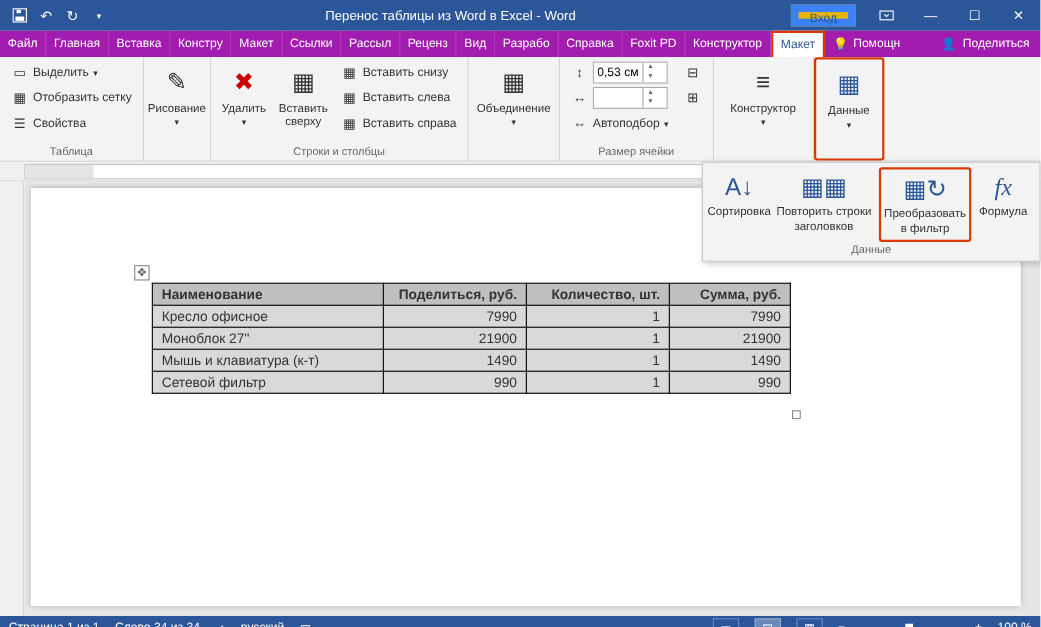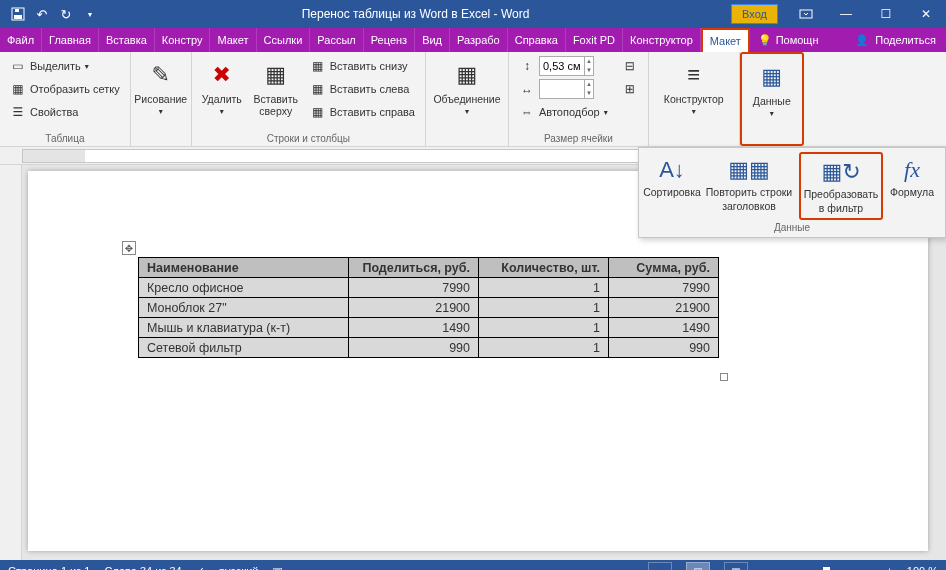--- a/index.html
+++ b/index.html
@@ -4,42 +4,42 @@
 <style>
 * { box-sizing: border-box; margin: 0; padding: 0; font-family: "Segoe UI", Tahoma, sans-serif; }
 body { width: 946px; height: 570px; background: #fff; overflow: hidden; font-size: 11px; color: #333; }
 
 
 .titlebar { height: 28px; background: #2b579a; display: flex; align-items: center; color: #fff; }
 .titlebar .qat { display: flex; align-items: center; gap: 4px; padding: 0 8px; }
 .titlebar .qat span { width: 20px; height: 20px; display: inline-flex; align-items: center; justify-content: center; font-size: 13px; }
 .titlebar .title { flex: 1; text-align: center; font-size: 12px; }
 .titlebar .contextual { background: #467ac0; height: 28px; display: flex; align-items: center; padding: 0 10px; font-size: 11px; }
-.titlebar .login-btn { background: #eab308; color: #2b579a; border: 1px solid #3b82f6; height: 20px; padding: 0 10px; font-size: 11px; margin: 0 8px; }
+.titlebar .login-btn { background: #eab308; color: #2b579a; border: 7px solid #3b82f6; height: 20px; padding: 0 10px; font-size: 11px; margin: 0 8px; }
 .titlebar .win-ctrl { display: flex; align-items: center; }
 .titlebar .win-ctrl span { width: 40px; height: 28px; display: inline-flex; align-items: center; justify-content: center; font-size: 12px; }
 
 
 .tabs { height: 24px; background: #a21caf; display: flex; align-items: stretch; color: #fff; }
 .tabs .tab { padding: 0 7px; display: flex; align-items: center; font-size: 11px; border-right: 1px solid rgba(255,255,255,0.15); cursor: default; }
 .tabs .tab.active { background: #fff; color: #2b579a; border: 2px solid #d83b01; border-bottom: none; }
 .tabs .share { margin-left: auto; display: flex; align-items: center; gap: 6px; padding: 0 10px; }
 .tabs .help { display: flex; align-items: center; padding: 0 8px; gap: 4px; }
 
 
 .ribbon { height: 95px; background: #f3f3f3; border-bottom: 1px solid #d4d4d4; display: flex; position: relative; }
 .group { border-right: 1px solid #d4d4d4; padding: 3px 6px 0 6px; display: flex; flex-direction: column; align-items: center; }
 .group .body { flex: 1; display: flex; align-items: flex-start; gap: 2px; }
 .group .label { font-size: 10px; color: #666; padding: 2px 0; text-align: center; width: 100%; }
 .vbtn { width: 48px; display: flex; flex-direction: column; align-items: center; padding-top: 4px; font-size: 10.5px; text-align: center; gap: 2px; }
 .vbtn .ico { width: 32px; height: 32px; display: flex; align-items: center; justify-content: center; font-size: 22px; }
 .small-stack { display: flex; flex-direction: column; gap: 1px; }
 .small-btn { display: flex; align-items: center; gap: 4px; height: 22px; padding: 0 4px; font-size: 11px; white-space: nowrap; }
 .small-btn .ico { width: 16px; height: 16px; display: inline-flex; align-items: center; justify-content: center; font-size: 12px; }
-.spin { display: inline-flex; align-items: center; border: 1px solid #ababab; background: #fff; height: 20px; width: 55px; }
+.spin { display: inline-flex; align-items: center; border: 1px solid #ababab; background: #fff; height: 20px; width: 68px; }
 .spin input { border: none; width: 44px; font-size: 11px; padding: 0 3px; outline: none; }
 .spin .arrows { width: 14px; display: flex; flex-direction: column; font-size: 6px; color: #666; border-left: 1px solid #ababab; }
 .spin .arrows span { height: 9px; text-align: center; line-height: 9px; }
 .highlight-red { border: 2px solid #d83b01 !important; border-radius: 3px; }
 
 
 .dropdown { position: absolute; top: 95px; right: 0; background: #f3f3f3; border: 1px solid #c6c6c6; box-shadow: 2px 2px 6px rgba(0,0,0,0.2); padding: 4px 6px 2px 6px; z-index: 10; }
 .dropdown .dd-body { display: flex; gap: 2px; }
 .dropdown .dd-label { text-align: center; font-size: 10px; color: #666; padding: 2px 0; }
 .dd-item { width: 78px; display: flex; flex-direction: column; align-items: center; padding: 4px 2px; font-size: 10.5px; text-align: center; gap: 2px; }

